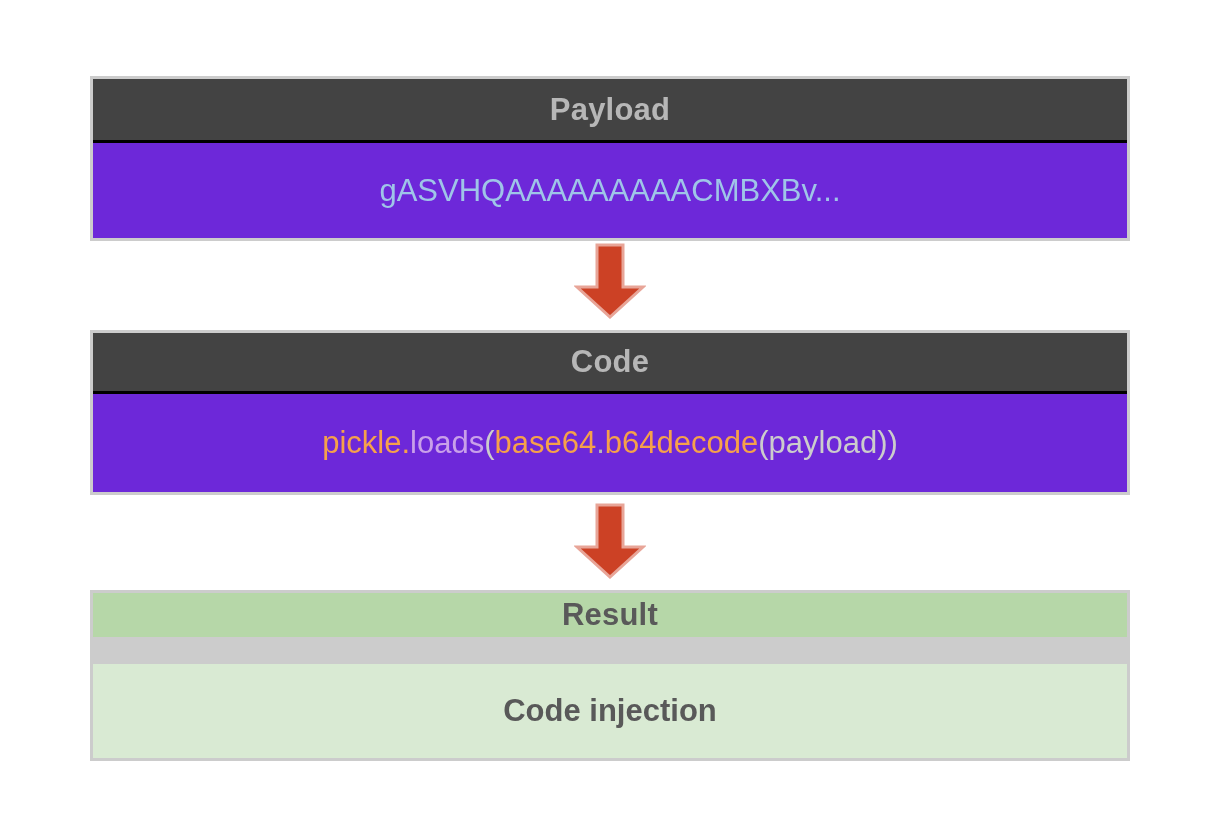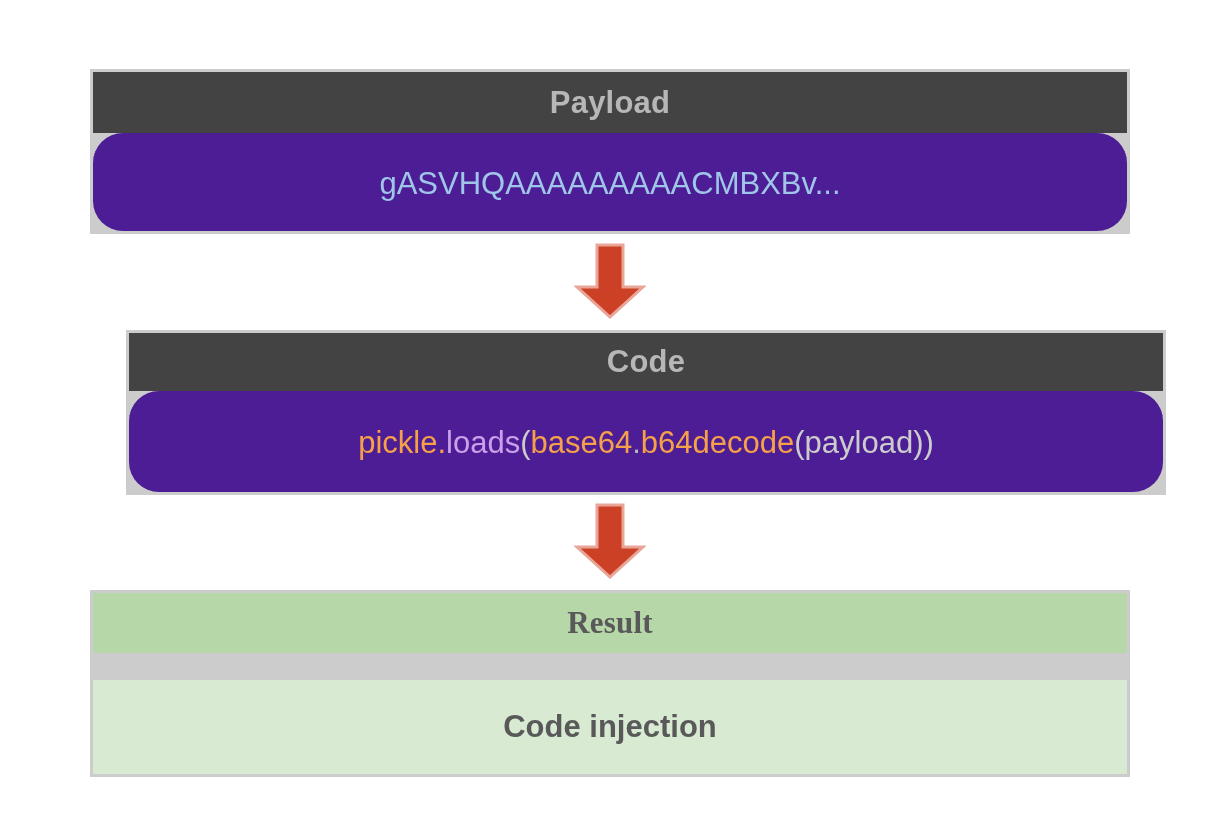--- a/index.html
+++ b/index.html
@@ -52,49 +52,48 @@
     text-align: center;
     font-size: 31px;
   }
 
   
   .box-dark .box-header {
     background: #434343;
     color: #b7b7b7;
   }
   .box-dark .box-body {
-    background: #4c1d95;
+    background: #6d28d9;
     color: #cccccc;
-    border-top: 3px solid #4c1d95;
-    border-radius: 30px;
+    border-top: 3px solid #000000;
   }
 
   
   .box-green .box-header {
     background: #b6d7a8;
     color: #595959;
   }
   .box-green .box-body {
     background: #d9ead3;
     color: #595959;
     font-weight: bold;
     border-top: 3px solid #cccccc;
   }
 
   
-  #box-payload { top: 69px; }
+  #box-payload { top: 76px; }
   #box-payload .box-header { height: 61px; }
   #box-payload .box-body   { height: 98px; }
 
-  #box-code { top: 330px; margin-left: 36px; }
+  #box-code { top: 330px; }
   #box-code .box-header { height: 58px; }
   #box-code .box-body   { height: 101px; text-align: center; }
 
   #box-result { top: 590px; }
-  #box-result .box-header { height: 60px; font-family: Liberation Serif, serif; }
+  #box-result .box-header { height: 44px; }
   #box-result .box-body   { height: 97px; margin-top: 24px; }
 
   
   .payload-string {
     color: #9fc5e8;
     font-weight: normal;
     white-space: nowrap;
   }
 
   

